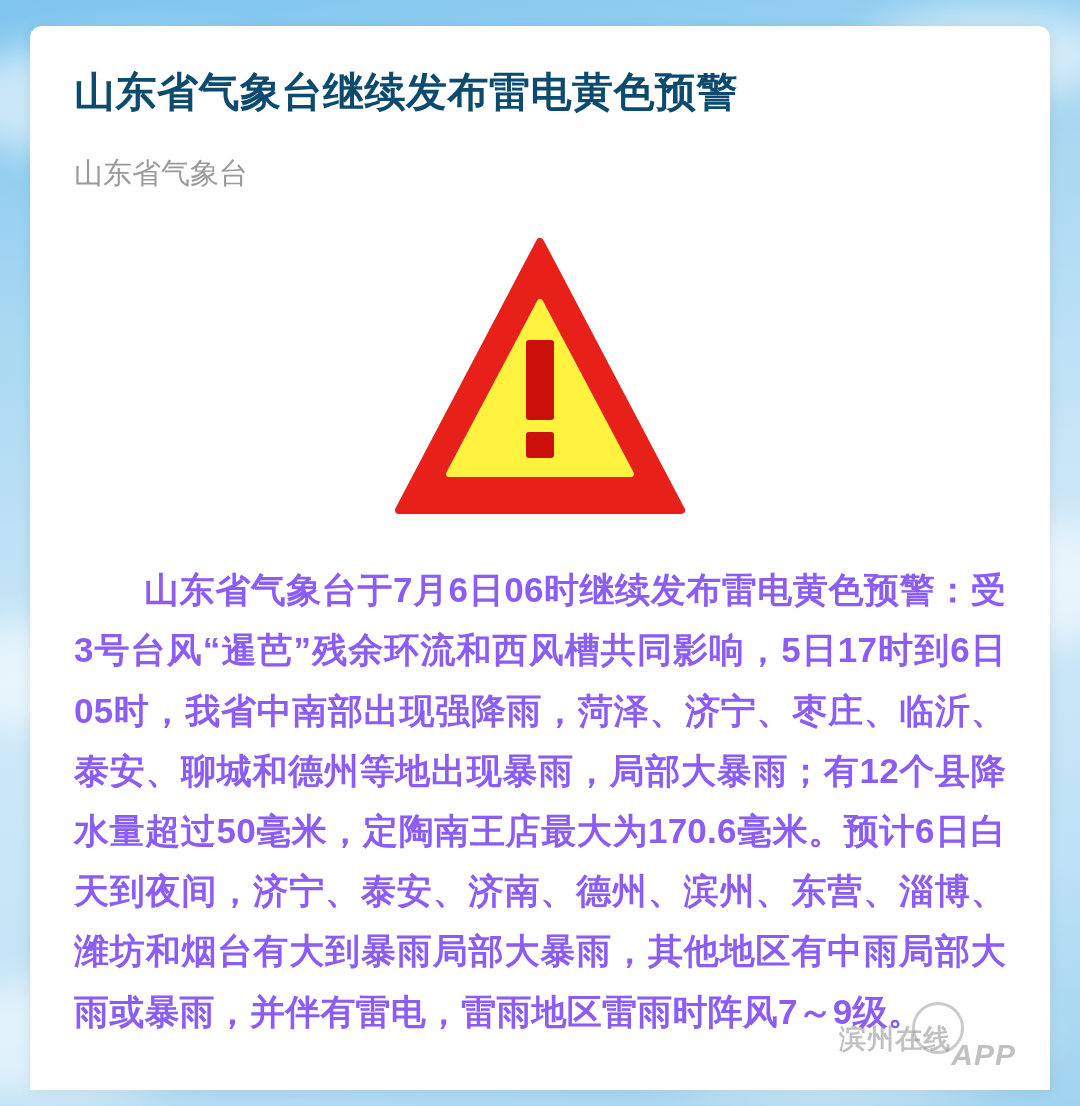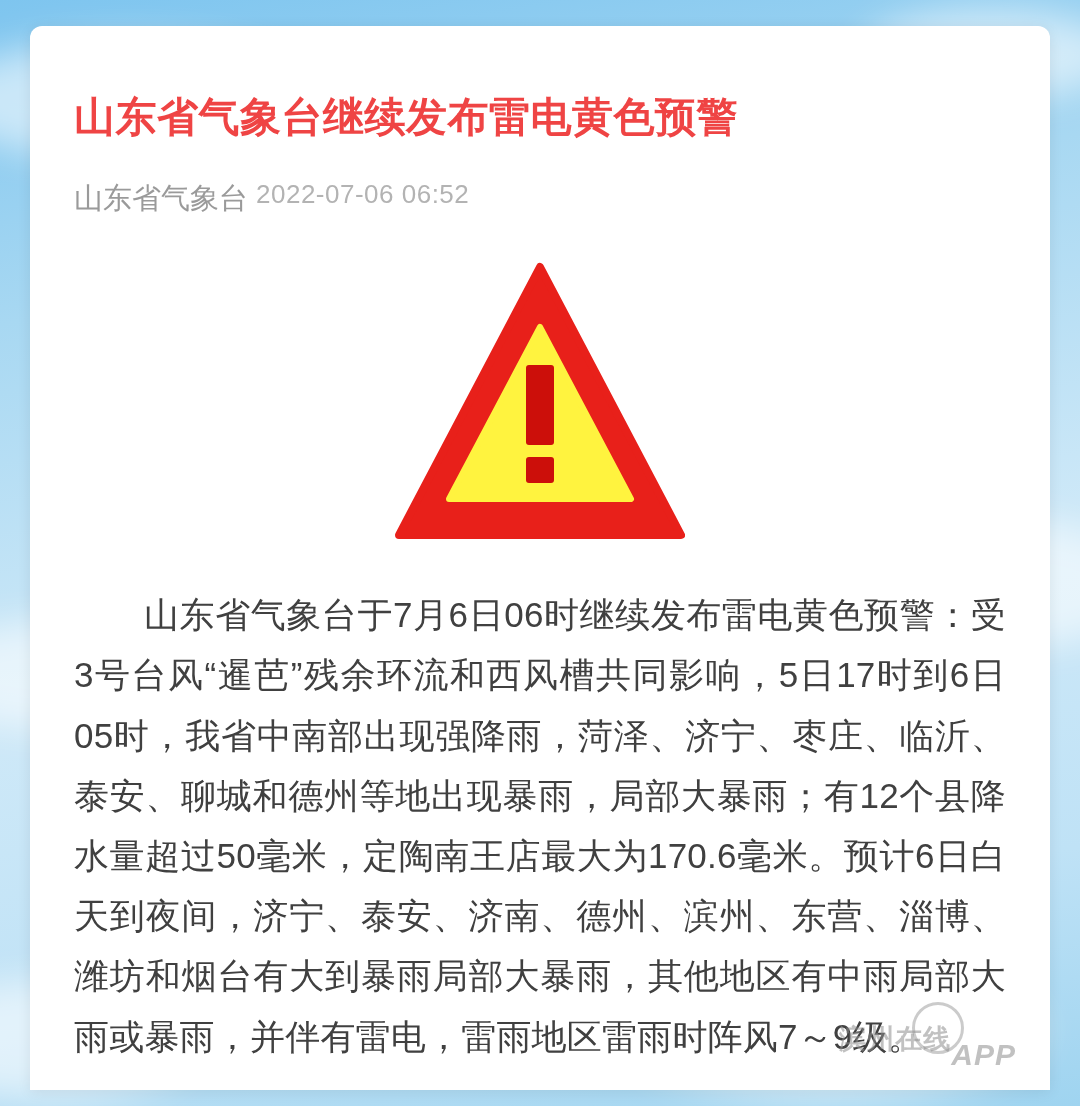--- a/index.html
+++ b/index.html
@@ -39,31 +39,31 @@
     border-radius: 12px 12px 0 0;
     box-shadow: 0 2px 14px rgba(0,0,0,0.08);
     box-sizing: border-box;
     padding: 40px 44px 0 44px;
     overflow: hidden;
   }
 
   .article-title {
     font-size: 41px;
     font-weight: bold;
-    color: #ef4444;
+    color: #0c4a6e;
     line-height: 1.25;
     letter-spacing: 0.5px;
-    margin: 26px 0 0 0;
+    margin: 1px 0 0 0;
   }
 
   .meta-row {
     margin-top: 36px;
     display: flex;
-    align-items: flex-start;
-    gap: 8px;
+    align-items: center;
+    gap: 24px;
   }
   .meta-source {
     font-size: 29px;
     color: #9a9a9a;
   }
   .meta-date {
     font-size: 26px;
     color: #b3b3b3;
     letter-spacing: 0.5px;
   }
@@ -74,24 +74,25 @@
     justify-content: center;
   }
   .warning-sign {
     display: block;
   }
 
   .body-text {
     margin-top: 44px;
     font-size: 35px;
     line-height: 1.72;
-    color: #404040;
+    color: #8b5cf6;
     text-align: justify;
     text-indent: 2em;
     letter-spacing: 0.2px;
+    font-weight: bold;
   }
 
   .watermark {
     position: absolute;
     right: 34px;
     bottom: 18px;
     display: flex;
     align-items: center;
     gap: 0;
     opacity: 0.55;
@@ -131,21 +132,20 @@
 <div class="cloud c4"></div>
 <div class="cloud c5"></div>
 <div class="cloud c6"></div>
 
 <div class="card">
 
   <h1 class="article-title">山东省气象台继续发布雷电黄色预警</h1>
 
   <div class="meta-row">
     <span class="meta-source">山东省气象台</span>
-    <span class="meta-date">2022-07-06 06:52</span>
   </div>
 
   <div class="figure">
     <svg class="warning-sign" width="290" height="280" viewBox="0 0 290 280">
       <polygon points="145,6 286,274 4,274" fill="#e8201a" stroke="#e8201a" stroke-width="8" stroke-linejoin="round"></polygon>
       <polygon points="145,66 236,238 54,238" fill="#fff33f" stroke="#fff33f" stroke-width="6" stroke-linejoin="round"></polygon>
       <rect x="131" y="104" width="28" height="80" rx="3" fill="#cc0f0a"></rect>
       <rect x="131" y="196" width="28" height="26" rx="3" fill="#cc0f0a"></rect>
     </svg>
   </div>

